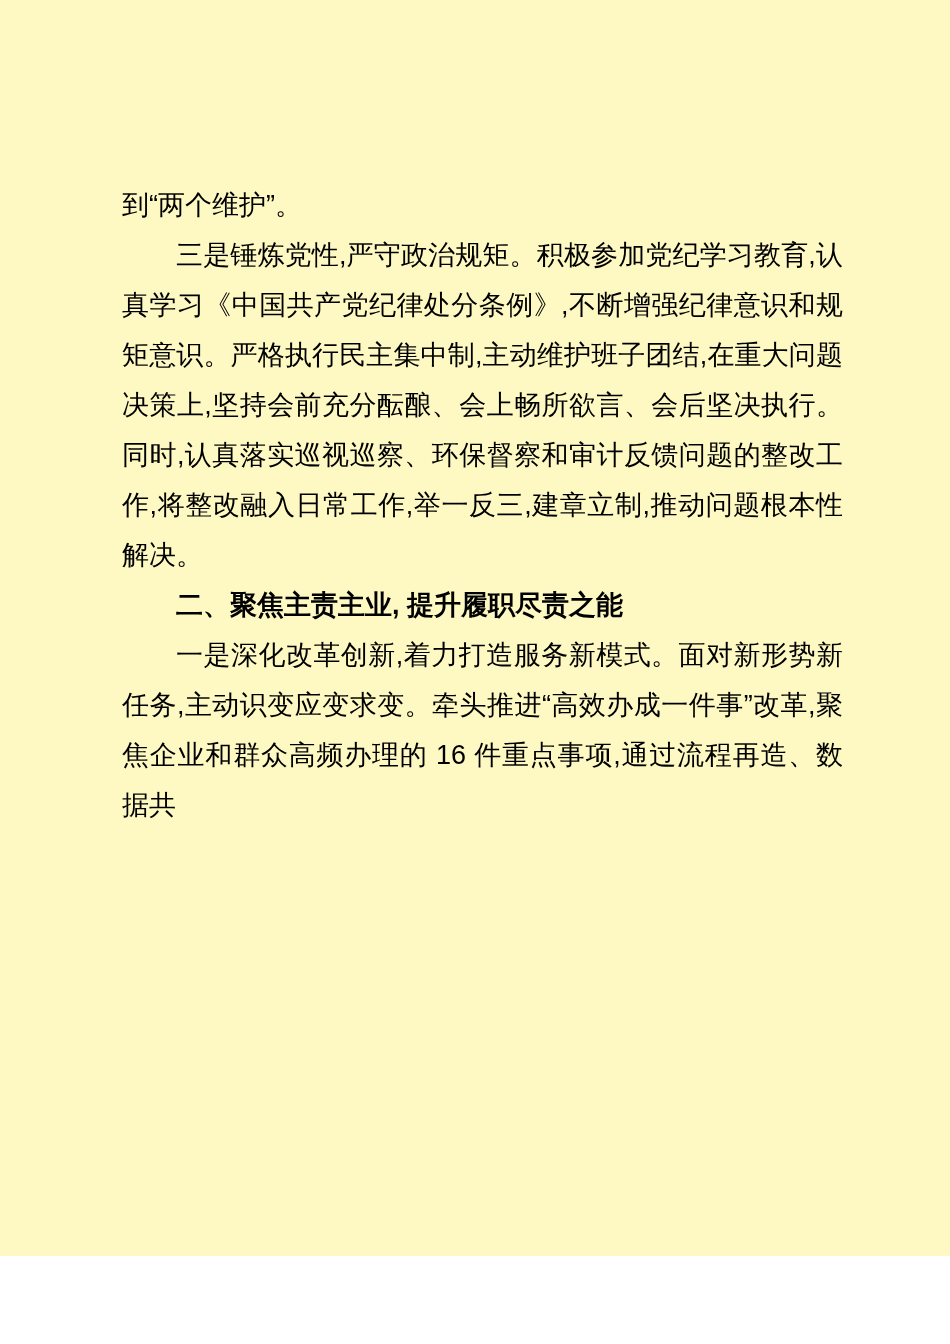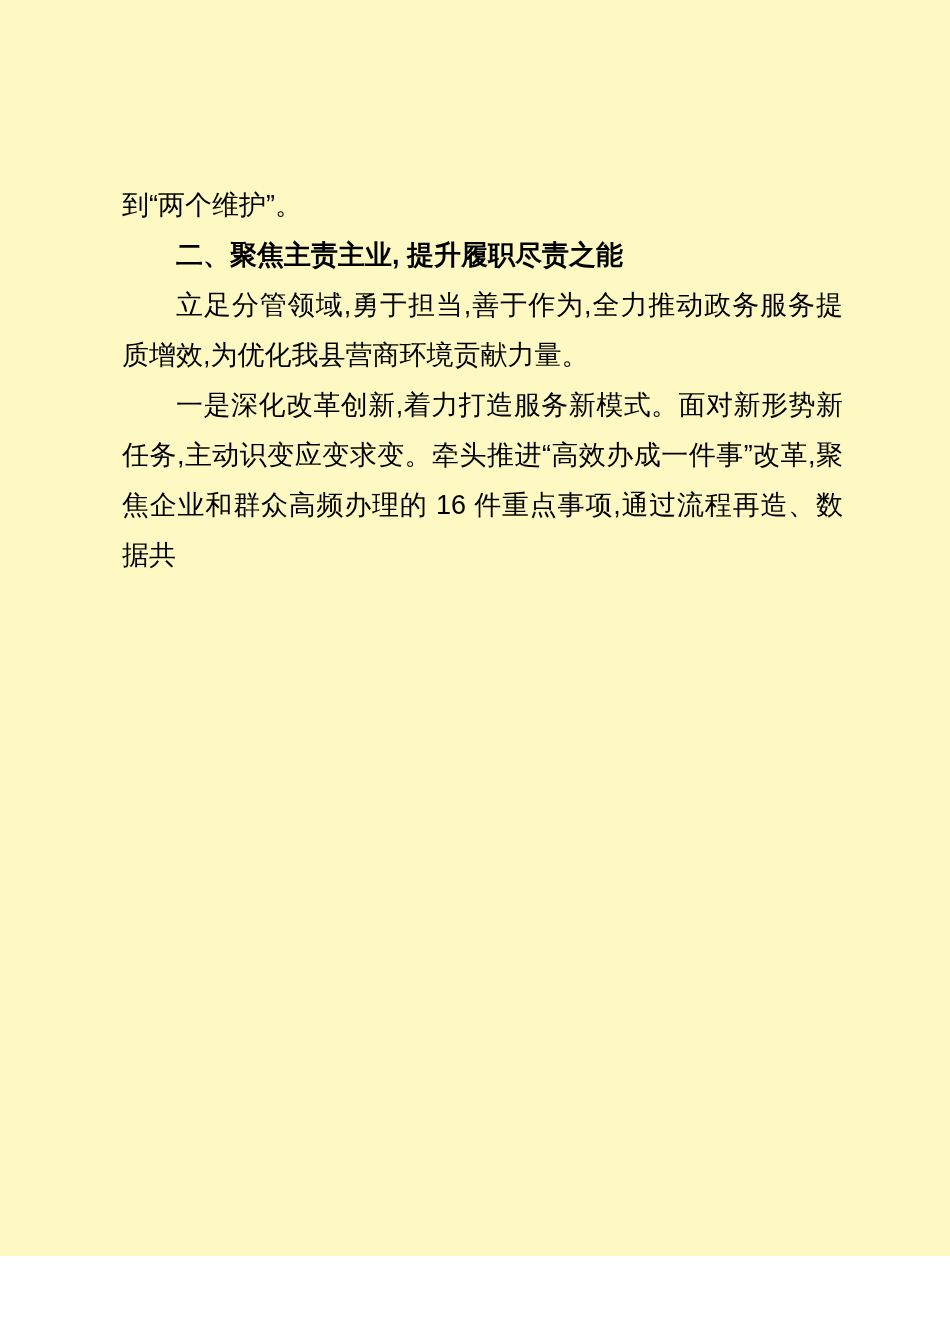--- a/index.html
+++ b/index.html
@@ -39,17 +39,17 @@
   .doc-body p.para.heading {
     font-weight: bold; 
   }
 </style>
 </head>
 <body>
 
 <div class="doc-page">
   <div class="doc-body" id="doc-body">
       <p class="para">到“两个维护”。</p>
+      <p class="para indent">三是锤炼党性,严守政治规矩。积极参加党纪学习教育,认真学习《中国共产党纪律处分条例》,不断增强纪律意识和规矩意识。严格执行民主集中制,主动维护班子团结,在重大问题决策上,坚持会前充分酝酿、会上畅所欲言、会后坚决执行。同时,认真落实巡视巡察、环保督察和审计反馈问题的整改工作,将整改融入日常工作,举一反三,建章立制,推动问题根本性解决。</p>
       <p class="para indent heading">二、聚焦主责主业, 提升履职尽责之能</p>
-      <p class="para indent">立足分管领域,勇于担当,善于作为,全力推动政务服务提质增效,为优化我县营商环境贡献力量。</p>
       <p class="para indent">一是深化改革创新,着力打造服务新模式。面对新形势新任务,主动识变应变求变。牵头推进“高效办成一件事”改革,聚焦企业和群众高频办理的 16 件重点事项,通过流程再造、数据共</p>
     </div>
 </div>
 
 </body></html>

